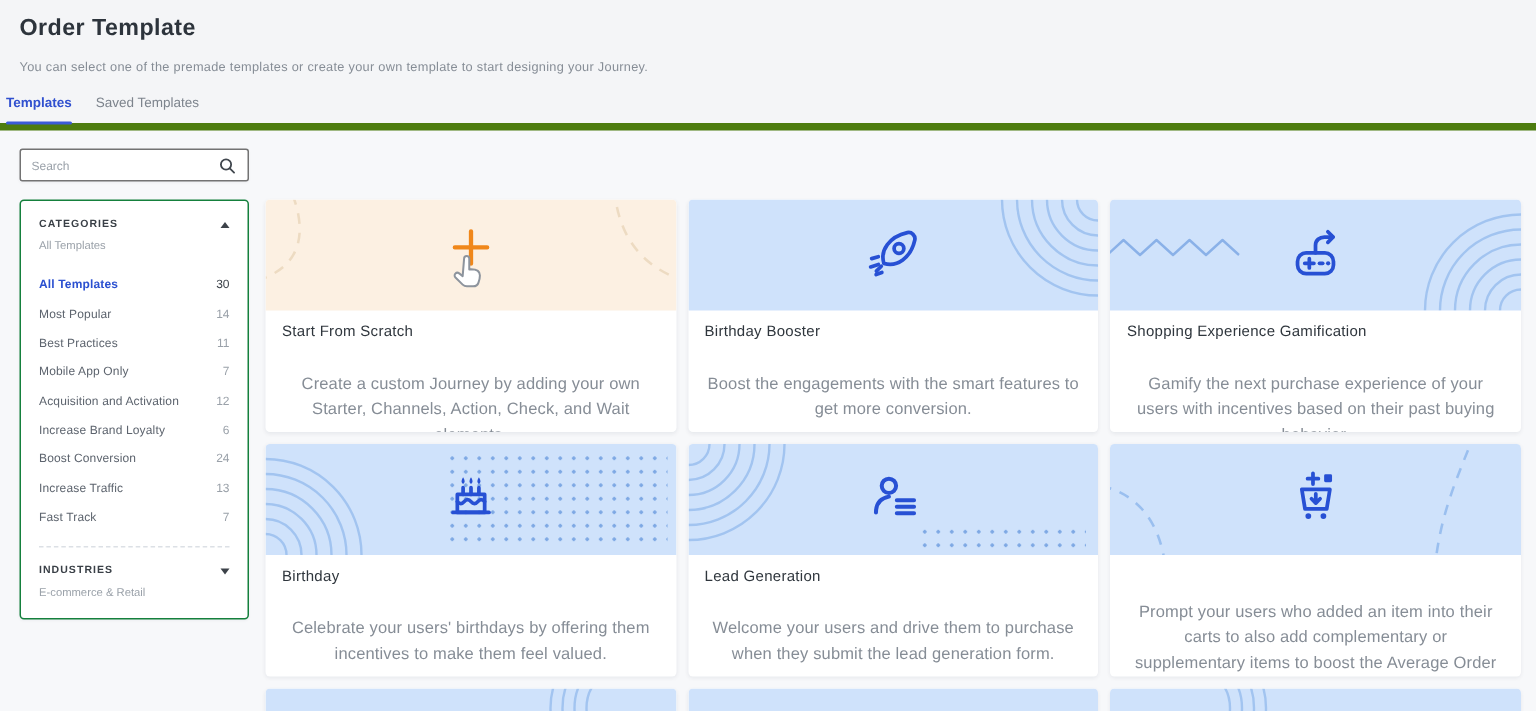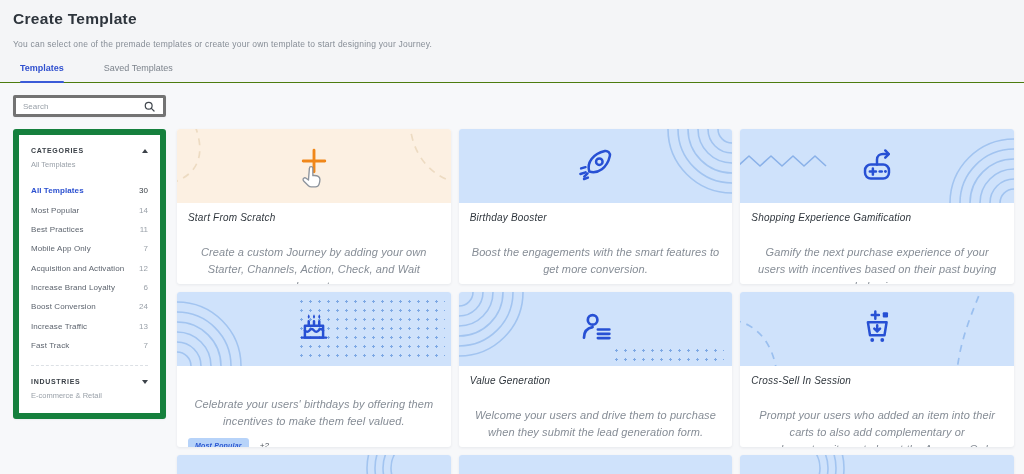--- a/index.html
+++ b/index.html
@@ -6,72 +6,72 @@
   html,body { width:1024px; height:474px; overflow:hidden; }
   body {
     font-family:"Liberation Sans","DejaVu Sans",sans-serif;
     background:#f7f8fa; color:#2f363d;
   }
   
   .top { background:#f4f5f7; }
   .top-inner { padding:10px 14px 0 13px; }
   .page-title { font-size:15.5px; font-weight:700; letter-spacing:.3px; color:#2d343c; }
   .page-subtitle { font-size:8.5px; color:#868d96; margin-top:11px; letter-spacing:.2px; }
-  .tabs { display:flex; gap:40px; padding:14px 13px 0 20px; border-bottom:1px solid #4d7c0f; }
+  .tabs { display:flex; gap:16px; padding:14px 13px 0 4px; border-bottom:5px solid #4d7c0f; }
   .tab { font-size:9px; color:#7d848d; padding-bottom:9px; cursor:pointer; position:relative; }
   .tab.active { color:#3050cf; font-weight:700; }
   .tab.active::after { content:""; position:absolute; left:0; right:0; bottom:-1px; height:2px; background:#3b5bd8; border-radius:1px; }
   
   .search-box { margin:12px 0 0 13px; width:153px; height:22px; background:#fff;
-    border:3px solid #737373; border-radius:2px; display:flex; align-items:center; padding:0 7px;
+    border:1px solid #737373; border-radius:2px; display:flex; align-items:center; padding:0 7px;
     box-shadow:0 1px 2px rgba(20,30,60,.04); }
   .search-box input { flex:1; border:none; outline:none; font-size:8px; color:#3c424a; background:transparent;
     font-family:inherit; }
   .search-box input::placeholder { color:#9aa1a9; }
   
   .content { display:flex; gap:11px; padding:12px 10px 0 13px; align-items:flex-start; }
   
-  .sidebar { width:153px; flex:none; background:#fff; border:6px solid #15803d; border-radius:3px;
+  .sidebar { width:153px; flex:none; background:#fff; border:1px solid #15803d; border-radius:3px;
     box-shadow:0 1px 2px rgba(20,30,60,.04); padding:12px 12px 13px; }
   .panel-header { display:flex; justify-content:space-between; align-items:center; }
   .panel-title { font-size:7px; font-weight:700; letter-spacing:.7px; color:#3a4047; }
   .caret { width:0; height:0; border-left:3.5px solid transparent; border-right:3.5px solid transparent; cursor:pointer; }
   .caret.up { border-bottom:4.5px solid #3c4249; }
   .caret.down { border-top:4.5px solid #3c4249; }
   .panel-sub { font-size:7.5px; color:#9aa1a9; margin-top:6px; }
   .cat-list { list-style:none; margin-top:12px; }
   .cat-item { display:flex; justify-content:space-between; align-items:center; padding:5.2px 0; cursor:pointer; }
   .cat-label { font-size:8px; color:#5d646e; letter-spacing:.1px; }
   .cat-count { font-size:8px; color:#9aa1a9; }
   .cat-item.active .cat-label { color:#2b50d0; font-weight:700; }
   .cat-item.active .cat-count { color:#3a4047; }
   .side-divider { border:none; border-top:1px dashed #dcе0e5; border-top:1px dashed #dce0e5; margin:10px 0 12px; }
   
   .grid { flex:1; display:grid; grid-template-columns:repeat(3,1fr); gap:8px; grid-auto-rows:155px; }
   .card { background:#fff; border-radius:3px; overflow:hidden; box-shadow:0 1px 3px rgba(20,30,60,.07);
-    display:flex; flex-direction:column; cursor:pointer;font-style:italic; }
+    display:flex; flex-direction:column; cursor:pointer; }
   .card-head { height:74px; flex:none; position:relative; overflow:hidden; }
   .card-head.blue { background:#cfe2fb; }
   .card-head.peach { background:#fcf0e2; }
   .decor { position:absolute; pointer-events:none; }
   .dots { background-image:radial-gradient(circle,#7da8e4 1px,transparent 1.25px); background-size:9px 9px; }
   .head-icon { position:absolute; left:50%; top:50%; transform:translate(-50%,-50%); line-height:0; }
   .card-body { padding:9px 11px 9px; display:flex; flex-direction:column; flex:1; }
   .card-title { font-size:10px; color:#2f363d; letter-spacing:.2px; }
   .card-desc { font-size:11px; color:#868d96; line-height:1.55; margin-top:21px; letter-spacing:.1px;text-align:center; }
   .badge-row { display:flex; align-items:center; gap:11px; margin-top:auto; padding-top:8px; }
   .badge { background:#b7d3f9; color:#2b57d0; font-size:7px; font-weight:700; padding:3.5px 7px; border-radius:3px; letter-spacing:.2px; }
   .badge-extra { font-size:8px; color:#4c535b; }
 </style>
 </head>
 <body>
 
 <div class="top">
   <div class="top-inner">
-    <div class="page-title">Create Template</div>
+    <div class="page-title">Order Template</div>
     <div class="page-subtitle">You can select one of the premade templates or create your own template to start designing your Journey.</div>
   </div>
   <div class="tabs">
     <div class="tab active">Templates</div>
     <div class="tab">Saved Templates</div>
   </div>
 </div>
 
 <div class="search-box">
   <input type="text" placeholder="Search" style="">
@@ -244,20 +244,21 @@
                 <path d="M11.5 33 h25"></path>
               </g>
               <g fill="#2750d4">
                 <path d="M18.5 8.6 q2.2 3.1 0 4.6 q-2.2-1.5 0-4.6 Z"></path>
                 <path d="M24 8.6 q2.2 3.1 0 4.6 q-2.2-1.5 0-4.6 Z"></path>
                 <path d="M29.5 8.6 q2.2 3.1 0 4.6 q-2.2-1.5 0-4.6 Z"></path>
               </g>
             </svg></div>
         </div>
     <div class="card-body">
+      <div class="card-title">Birthday</div>
       <div class="card-desc">Celebrate your users' birthdays by offering them incentives to make them feel valued.</div>
       <div class="badge-row">
         <span class="badge">Most Popular</span>
         <span class="badge-extra">+2</span>
       </div>
     </div>
       </div>
       <div class="card">
     <div class="card-head blue">
           <svg class="decor" style="top:0;left:0" width="66" height="66" viewBox="0 0 66 66">
@@ -273,21 +274,21 @@
           <div class="decor dots" style="bottom:4px;right:8px;width:112px;height:16px"></div>
           <div class="head-icon"><svg width="46" height="46" viewBox="0 0 48 48">
               <g fill="none" stroke="#2750d4" stroke-width="2.8" stroke-linecap="round" stroke-linejoin="round">
                 <circle cx="21.5" cy="14.5" r="5"></circle>
                 <path d="M12.5 33 c0-6.5 3.8-10 9-11"></path>
                 <path d="M27 24.5 h12 M27 29 h12 M27 33.5 h12"></path>
               </g>
             </svg></div>
         </div>
     <div class="card-body">
-      <div class="card-title">Value Generation</div>
+      <div class="card-title">Lead Generation</div>
       <div class="card-desc">Welcome your users and drive them to purchase when they submit the lead generation form.</div>
       <div class="badge-row">
         <span class="badge">Most Popular</span>
         <span class="badge-extra">+3</span>
       </div>
     </div>
       </div>
       <div class="card">
     <div class="card-head blue">
           <svg class="decor" style="left:0;top:0;width:100%;height:100%" viewBox="0 0 273 74" preserveAspectRatio="none">
@@ -301,21 +302,20 @@
                 <path d="M18.5 9.5 h7.5 M22.25 5.75 v7.5"></path>
                 <path d="M14.5 17 h19.5 l-2.2 13.5 h-15.1 Z"></path>
                 <path d="M24.2 20 v6.5 M24.2 26.5 l-3-3 M24.2 26.5 l3-3"></path>
               </g>
               <rect x="30" y="6.5" width="5.5" height="5.5" rx="1" fill="#2750d4"></rect>
               <circle cx="19" cy="35.5" r="2" fill="#2750d4"></circle>
               <circle cx="29.5" cy="35.5" r="2" fill="#2750d4"></circle>
             </svg></div>
         </div>
     <div class="card-body">
-      <div class="card-title">Cross-Sell In Session</div>
       <div class="card-desc">Prompt your users who added an item into their carts to also add complementary or supplementary items to boost the Average Order Value.</div>
       <div class="badge-row">
         <span class="badge">Best Practices</span>
         <span class="badge-extra">+1</span>
       </div>
     </div>
       </div>
       <div class="card">
     <div class="card-head blue">
           <svg class="decor" style="right:52px;top:0" width="42" height="26" viewBox="0 0 42 26">

